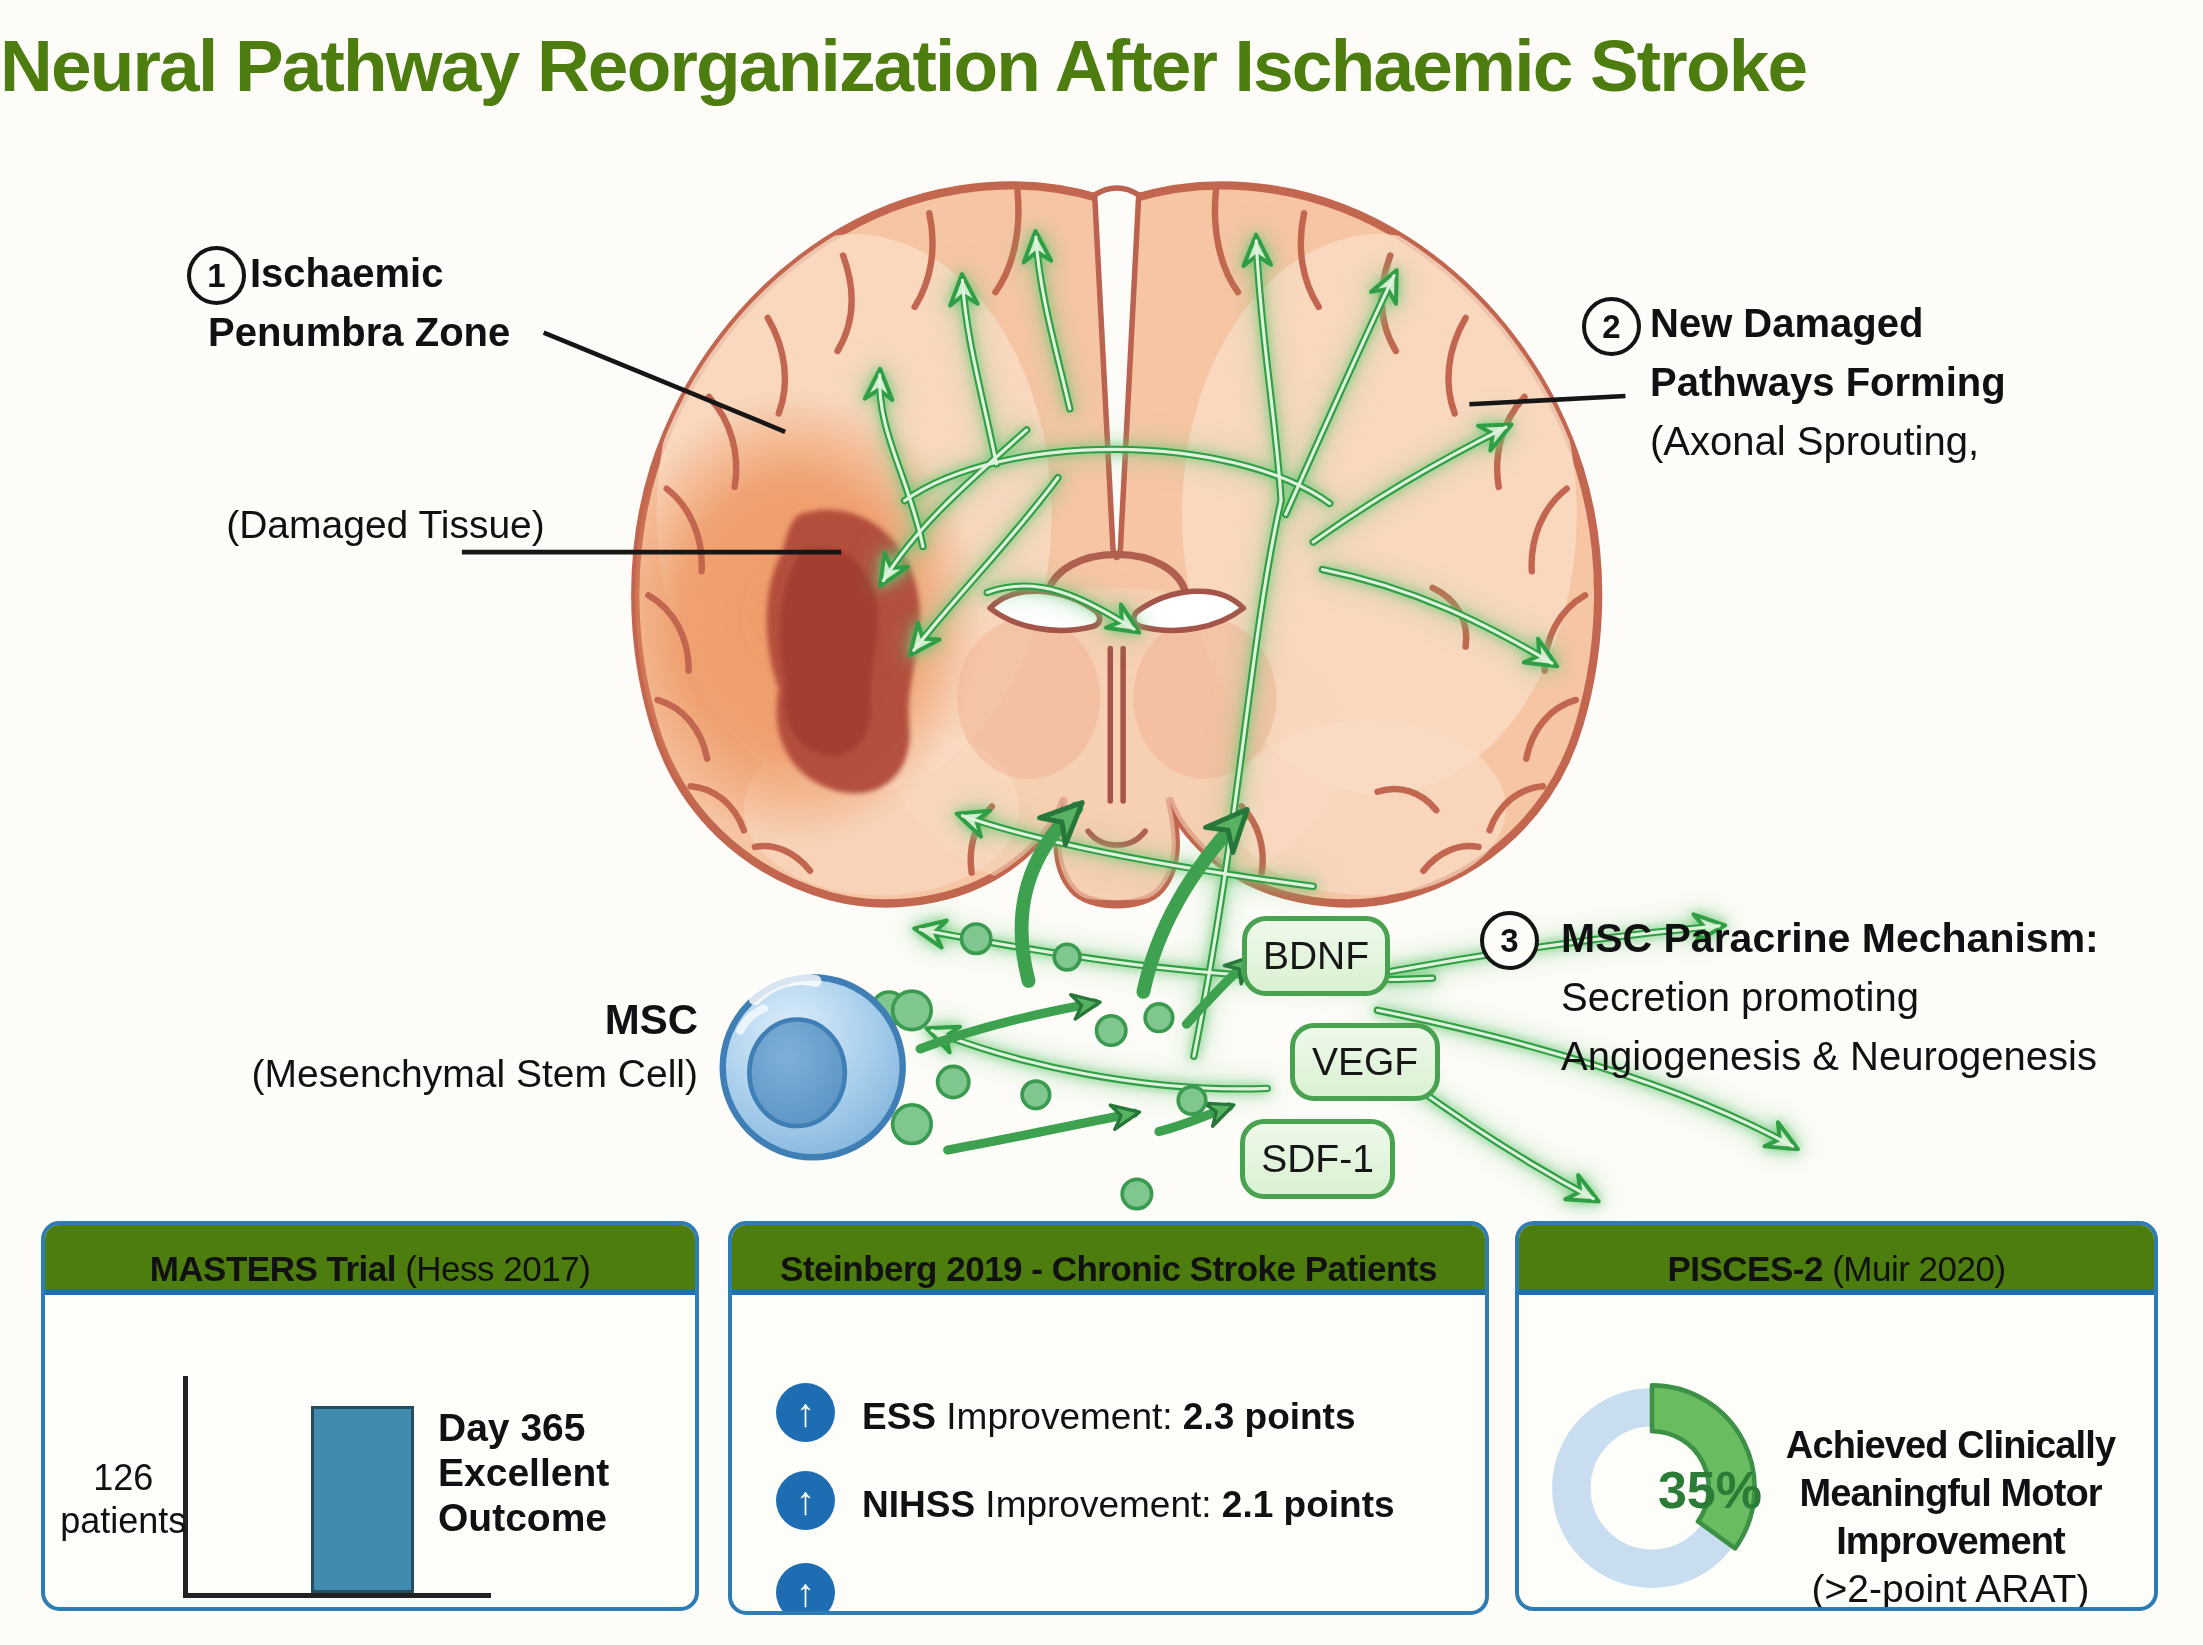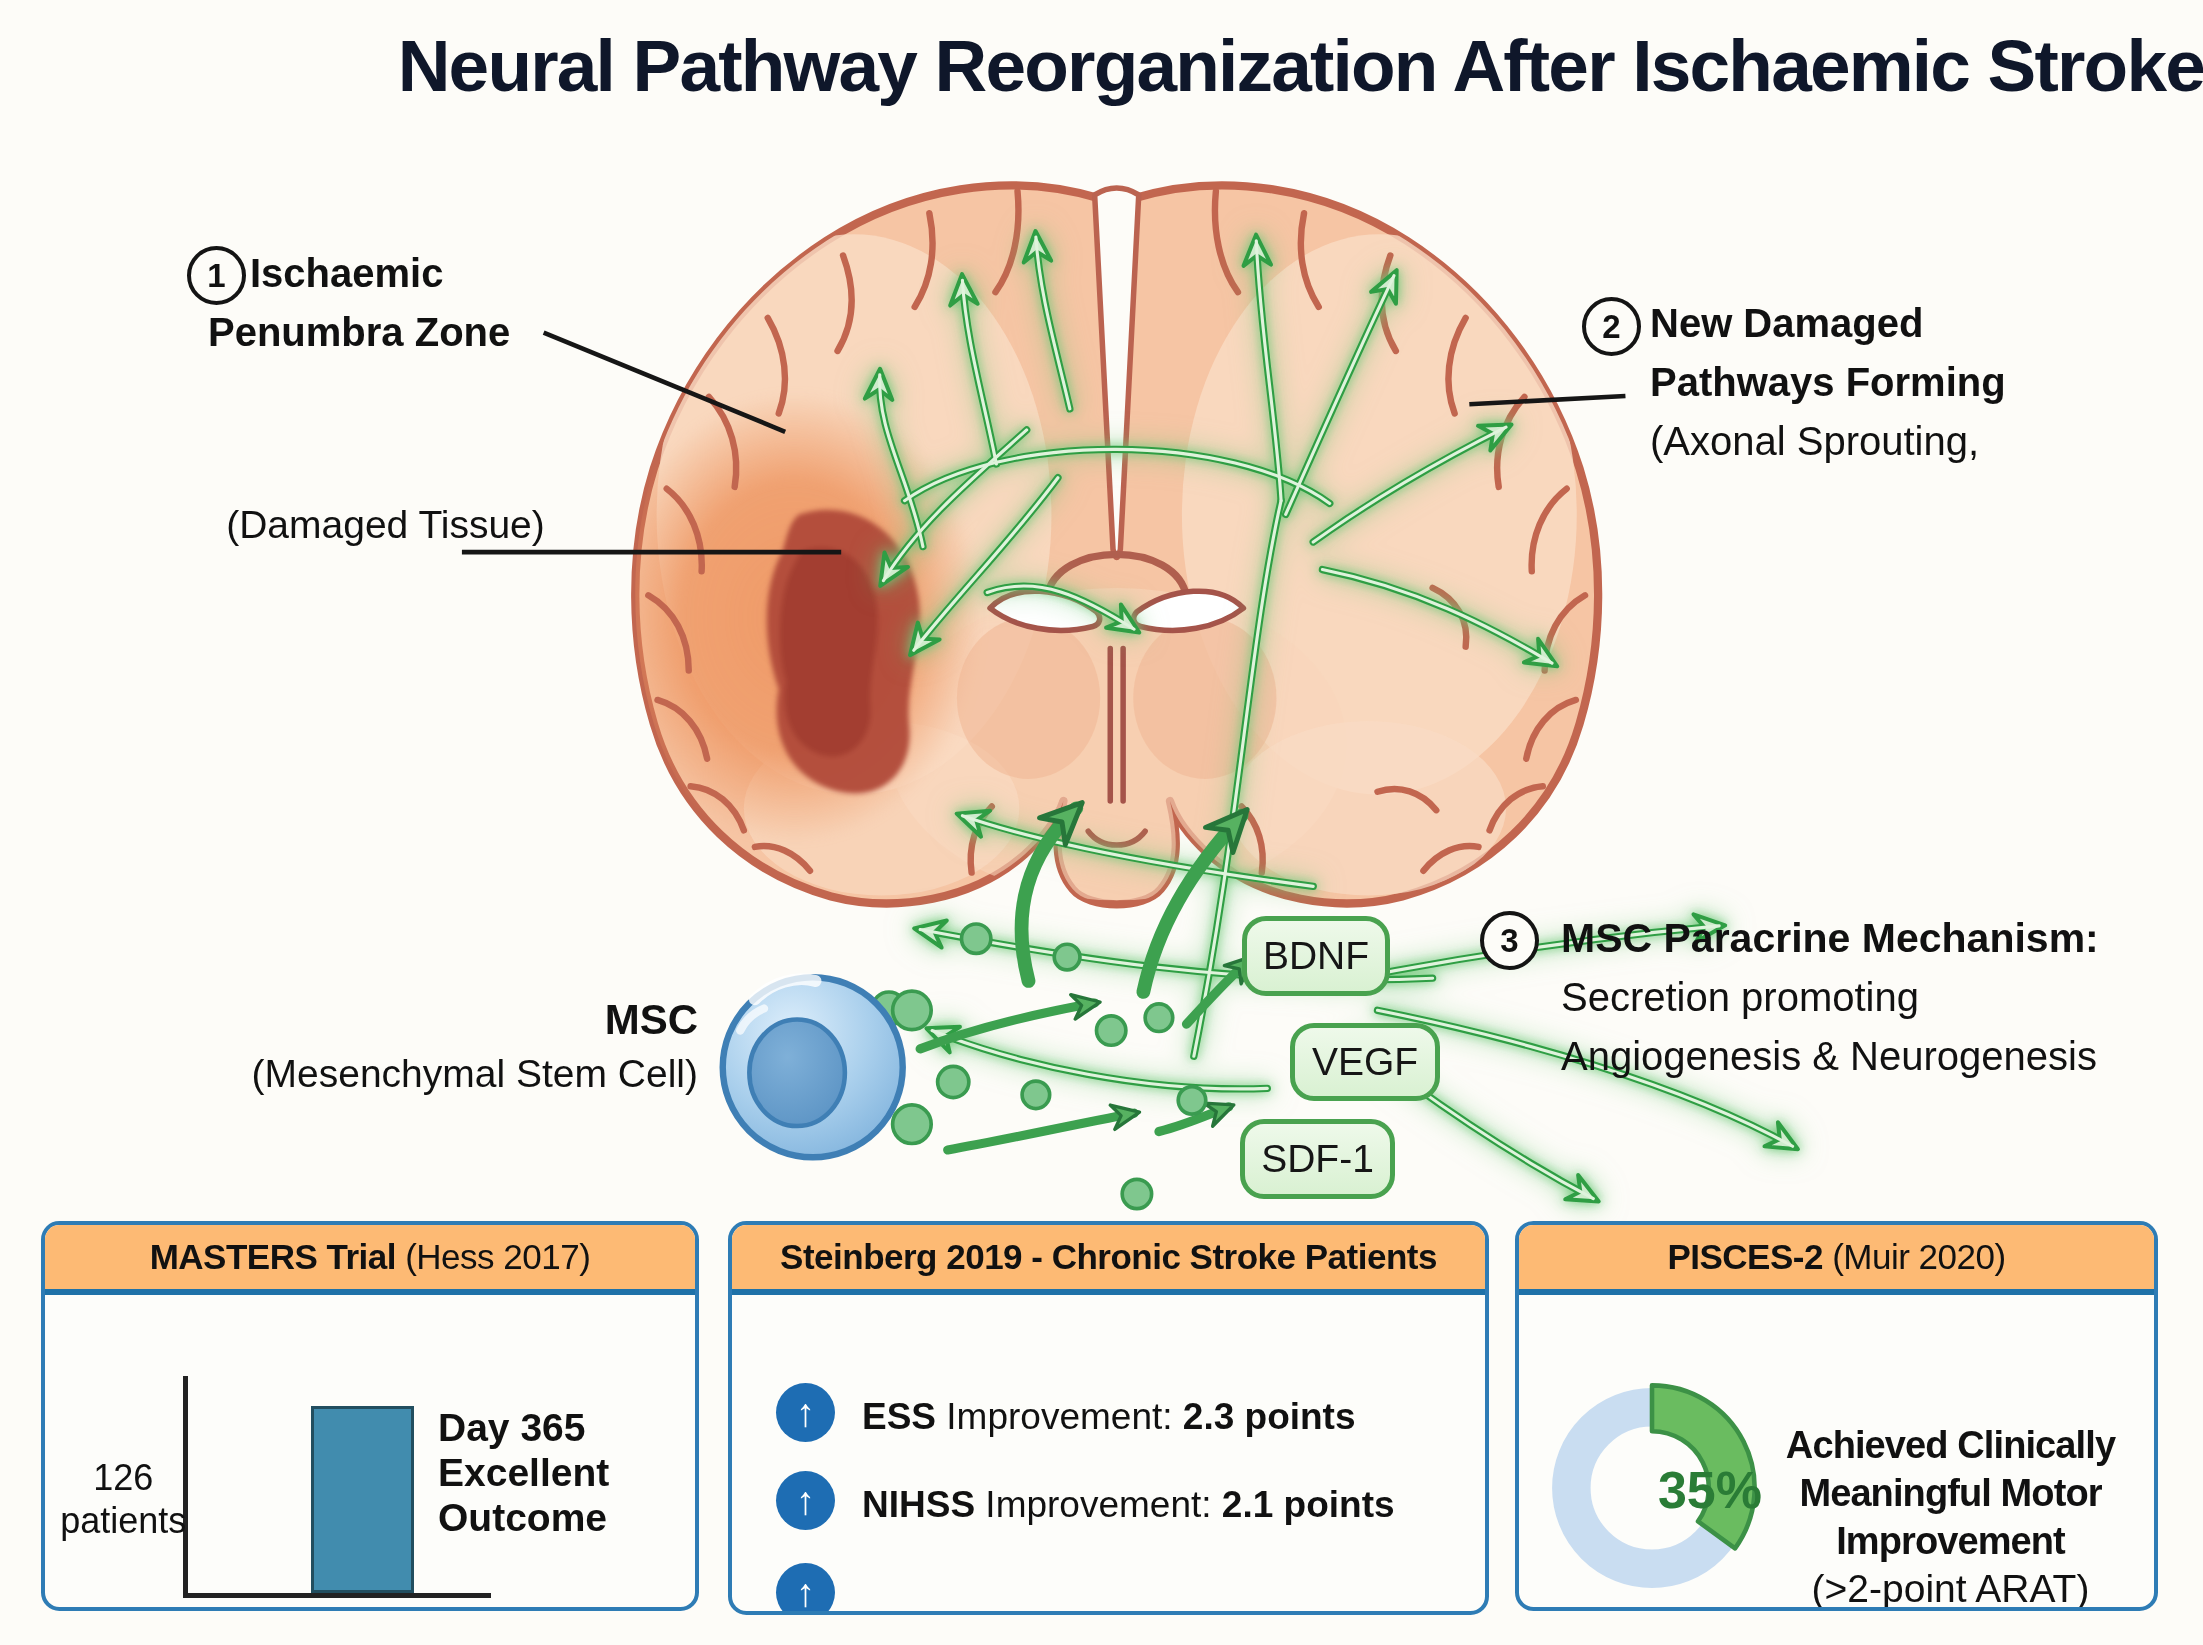--- a/index.html
+++ b/index.html
@@ -1,33 +1,33 @@
 <!DOCTYPE html>
 <html style="font-size:14.7px"><head>
 <meta charset="utf-8">
 <style>
   html,body{margin:0;padding:0;background:#e8e8e8;}
   #stage{position:relative;width:2204px;height:1646px;background:#fdfcf8;overflow:hidden;
          font-family:"Liberation Sans", sans-serif;color:#111;}
   #scene{position:absolute;left:0;top:0;z-index:1;}
   .txt{position:absolute;z-index:3;}
-  #title{left:0;top:24px;width:2204px;text-align:right;font-size:73px;font-weight:bold;
-         letter-spacing:-1.8px;color:#0f172a;}
+  #title{left:0;top:24px;width:2204px;text-align:left;font-size:73px;font-weight:bold;
+         letter-spacing:-1.8px;color:#4d7c0f;}
   .badge{position:absolute;z-index:3;width:51px;height:51px;border:4.6px solid #141414;border-radius:50%;
          display:flex;align-items:center;justify-content:center;font-size:33px;font-weight:bold;background:#fdfcf8;}
   .lbl{font-size:40px;line-height:59px;}
   .b{font-weight:bold;}
   .ctr{text-align:center;}
   
   .pill{position:absolute;z-index:3;border:5.5px solid #49a24f;border-radius:24px;
         background:linear-gradient(180deg,#eef9ea,#d9f1d2);display:flex;align-items:center;
         justify-content:center;font-size:39px;color:#161616;}
   
   .panel{position:absolute;z-index:3;border:4.6px solid #2e7cb5;border-radius:18.4px;background:#fdfdfa;overflow:hidden;}
-  .phead{height:64px;background:#fdba74;border-bottom:6.4px solid #1f72a8;display:flex;align-items:center;
+  .phead{height:64px;background:#4d7c0f;border-bottom:6.4px solid #1f72a8;display:flex;align-items:flex-end;
          justify-content:center;font-size:35px;letter-spacing:-0.5px;white-space:pre;}
   .pbody{position:relative;width:100%;}
   .axis{position:absolute;background:#222;}
   .bar{position:absolute;background:#418cae;border:3.7px solid #224e5f;box-sizing:border-box;}
   .rowicon{position:absolute;width:59px;height:59px;border-radius:50%;background:#1e6db3;color:#fff;
            display:flex;align-items:center;justify-content:center;font-size:39px;font-weight:bold;}
   .rowtxt{position:absolute;font-size:37px;line-height:46px;white-space:pre;}
   .donut-pct{position:absolute;text-align:center;font-size:52px;font-weight:bold;color:#2a7c36;}
   
   .ar{fill:none;stroke:#2f9e44;stroke-width:8;stroke-linecap:round;}

